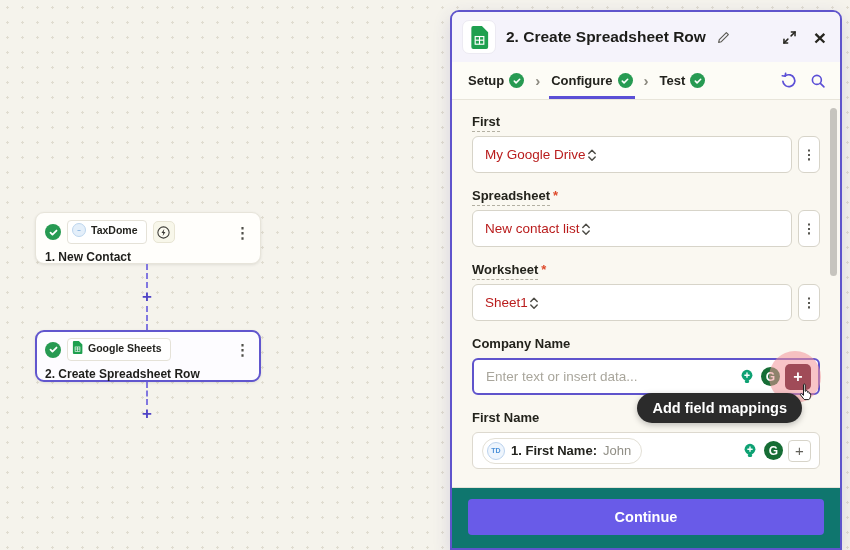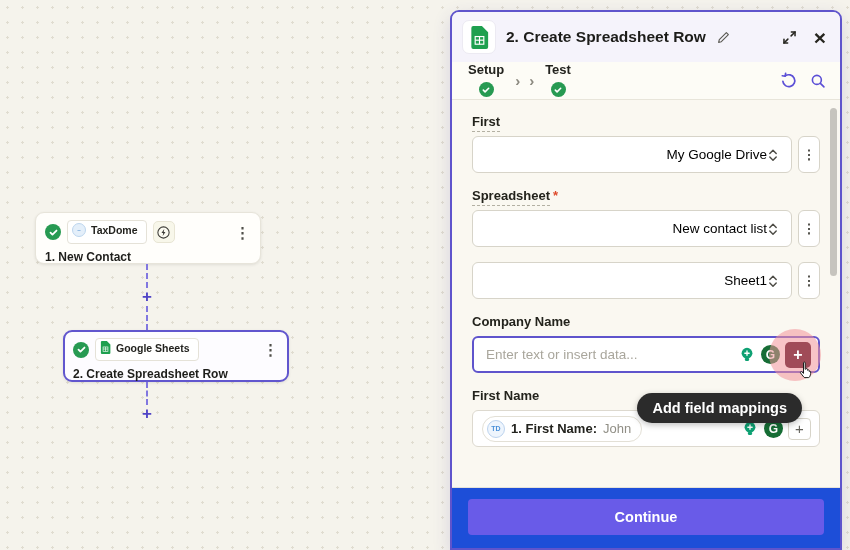--- a/index.html
+++ b/index.html
@@ -39,33 +39,33 @@
     box-shadow:0 6px 18px rgba(60,50,140,.16);
   }
   .panel-header { height:50px; background:#f5f3fb; border-radius:7px 7px 0 0; display:flex; align-items:center; gap:10px; padding:0 14px 0 10px; flex:0 0 auto; }
   .sheets-badge { width:34px; height:34px; background:#fff; border:1px solid #eceaf2; border-radius:7px; display:flex; align-items:center; justify-content:center; }
   .panel-title { font-size:15.5px; font-weight:bold; color:#1c1c19; }
   .pencil { display:flex; cursor:pointer; }
   .head-actions { margin-left:auto; display:flex; align-items:center; gap:16px; }
   .close-x { font-size:21px; font-weight:bold; color:#26251f; line-height:1; cursor:pointer; }
 
   .tabbar { height:38px; background:#fdfcf6; border-bottom:1px solid #e8e5da; display:flex; align-items:center; padding:0 14px; gap:9px; flex:0 0 auto; }
-  .tab { display:flex; align-items:center; gap:5px; font-size:13px; font-weight:bold; color:#23231e; height:100%; padding:0 2px; cursor:pointer;flex-direction:column; }
+  .tab { display:flex; align-items:center; gap:5px; font-size:13px; font-weight:bold; color:#23231e; height:100%; padding:0 2px; cursor:pointer; }
   .tab .check-circle { width:15px; height:15px; }
   .tab.active { border-bottom:3px solid #5b4fd6; padding-top:3px; }
   .tab-sep { color:#8b897f; font-size:15px; font-weight:bold; }
   .tab-actions { margin-left:auto; display:flex; align-items:center; gap:13px; }
 
   .panel-body { flex:1 1 auto; padding:14px 20px 0 20px; position:relative; overflow:visible; }
   .field { margin-bottom:15px; }
   .field-label { font-size:13px; font-weight:bold; color:#23231c; margin-bottom:7px; }
   .u-dot { border-bottom:1px dashed #b3b0a3; padding-bottom:2px; }
   .req { color:#de4a2b; margin-left:3px; font-weight:bold; }
   .select-row { display:flex; gap:6px; }
-  .select { flex:1; height:37px; background:#fff; border:1px solid #d7d4c9; border-radius:6px; display:flex; align-items:center; justify-content:flex-end; padding:0 12px; font-size:13.5px; color:#000000; cursor:pointer; }
+  .select { flex:1; height:37px; background:#fff; border:1px solid #d7d4c9; border-radius:6px; display:flex; align-items:center; justify-content:flex-start; padding:0 12px; font-size:13.5px; color:#b91c1c; cursor:pointer; }
   .menu-btn { width:22px; height:37px; background:#fff; border:1px solid #d7d4c9; border-radius:6px; display:flex; align-items:center; justify-content:center; color:#4c4b45; font-size:13px; font-weight:bold; cursor:pointer; }
 
   .map-input { position:relative; height:37px; background:#fff; border:2px solid #5f54cc; border-radius:6px; display:flex; align-items:center; padding:0 7px 0 12px; }
   .placeholder { flex:1; font-size:13.5px; color:#a9a69c; }
   .icon-group { display:flex; align-items:center; gap:5px; position:relative; }
   .gram-circle { width:19px; height:19px; border-radius:50%; background:#166d35; color:#fff; font-size:12px; font-weight:bold; display:flex; align-items:center; justify-content:center; }
   .halo { position:absolute; width:52px; height:52px; border-radius:50%; background:rgba(242,148,153,.55); right:-10px; top:50%; transform:translateY(-50%); z-index:1; pointer-events:none; }
   .plus-btn-hot { position:relative; z-index:2; width:26px; height:26px; border-radius:5px; background:#a04b58; color:#fff; font-size:16px; font-weight:bold; display:flex; align-items:center; justify-content:center; cursor:pointer; }
   .cursor-hand { position:absolute; right:-4px; bottom:-16px; z-index:3; }
 
@@ -73,21 +73,21 @@
   .token { display:inline-flex; align-items:center; gap:6px; border:1px solid #e3e0d6; border-radius:15px; padding:3px 10px 3px 4px; font-size:13px; background:#fff; }
   .token-badge { width:18px; height:18px; border-radius:50%; background:#eef5fd; border:1px solid #bcd3ee; color:#4a90d9; font-size:7px; font-weight:bold; display:flex; align-items:center; justify-content:center; }
   .token-label { font-weight:bold; color:#23231e; }
   .token-value { color:#908e85; }
   .plus-btn { width:23px; height:22px; border:1px solid #d7d4c9; border-radius:4px; color:#61605a; font-size:15px; display:flex; align-items:center; justify-content:center; background:#fff; cursor:pointer; }
 
   .tooltip { position:absolute; top:245px; right:38px; background:#2b2b2b; color:#fff; font-size:14.5px; font-weight:bold; padding:7px 15px; border-radius:17px; white-space:nowrap; box-shadow:0 2px 6px rgba(0,0,0,.25); z-index:4;margin-top:48px; }
 
   .scroll-thumb { position:absolute; right:3px; top:96px; width:7px; height:168px; border-radius:4px; background:#c6c4be; z-index:5; cursor:grab; }
 
-  .panel-footer { flex:0 0 auto; border-top:1px solid #e5e2d8; background:#1d4ed8; padding:11px 16px 13px; }
+  .panel-footer { flex:0 0 auto; border-top:1px solid #e5e2d8; background:#0f766e; padding:11px 16px 13px; }
   .continue-btn { width:100%; height:36px; background:#695be8; border:none; border-radius:4px; color:#fff; font-family:"Liberation Sans",sans-serif; font-size:14.5px; font-weight:bold; cursor:pointer; }
 </style>
 </head>
 <body>
 
 <div class="canvas">
 
   <div class="node" style="top:212px;">
     <div class="node-top">
       <span class="check-circle">
@@ -107,21 +107,21 @@
       </span>
       <span class="kebab">⋮</span>
     </div>
     <div class="node-title">1. New Contact</div>
   </div>
 
   <div class="conn" style="top:264px; height:24px;"></div>
   <div class="conn-plus" style="top:290px;">+</div>
   <div class="conn" style="top:306px; height:24px;"></div>
 
-  <div class="node selected" style="top:330px;margin-left:28px;">
+  <div class="node selected" style="top:330px;">
     <div class="node-top">
       <span class="check-circle">
         <svg width="9" height="9" viewBox="0 0 12 12">
             <path d="M2 6.2l2.6 2.6L10 3.4" stroke="#fff" stroke-width="2.4" fill="none" stroke-linecap="round" stroke-linejoin="round"></path>
           </svg>
       </span>
       <span class="app-pill">
         <svg width="11" height="13" viewBox="0 0 18 24">
             <path d="M2.5 0h9L18 6.5V22a2 2 0 0 1-2 2H2.5a2 2 0 0 1-2-2V2a2 2 0 0 1 2-2z" fill="#1ea04f"></path>
             <rect x="4.5" y="11" width="9" height="8" fill="none" stroke="#fff" stroke-width="1.2"></rect>
@@ -174,20 +174,28 @@
   <div class="tabbar">
     <span class="tab">
       <span>Setup</span>
       <span class="check-circle">
           <svg width="8" height="8" viewBox="0 0 12 12">
             <path d="M2 6.2l2.6 2.6L10 3.4" stroke="#fff" stroke-width="2.4" fill="none" stroke-linecap="round" stroke-linejoin="round"></path>
           </svg>
         </span>
     </span>
     <span class="tab-sep">›</span>
+    <span class="tab active">
+      <span>Configure</span>
+      <span class="check-circle">
+          <svg width="8" height="8" viewBox="0 0 12 12">
+            <path d="M2 6.2l2.6 2.6L10 3.4" stroke="#fff" stroke-width="2.4" fill="none" stroke-linecap="round" stroke-linejoin="round"></path>
+          </svg>
+        </span>
+    </span>
     <span class="tab-sep">›</span>
     <span class="tab">
       <span>Test</span>
       <span class="check-circle">
           <svg width="8" height="8" viewBox="0 0 12 12">
             <path d="M2 6.2l2.6 2.6L10 3.4" stroke="#fff" stroke-width="2.4" fill="none" stroke-linecap="round" stroke-linejoin="round"></path>
           </svg>
         </span>
     </span>
     <span class="tab-actions">
@@ -232,20 +240,23 @@
           <svg width="12" height="16" viewBox="0 0 14 20" fill="none" stroke="#4c4b45" stroke-width="1.8" stroke-linecap="round" stroke-linejoin="round">
               <path d="M3 8l4-4 4 4"></path>
               <path d="M3 12.5l4 4 4-4"></path>
             </svg>
         </div>
         <div class="menu-btn">⋮</div>
       </div>
     </div>
 
     <div class="field">
+      <div class="field-label">
+        <span class="u-dot">Worksheet</span><span class="req">*</span>
+      </div>
       <div class="select-row">
         <div class="select">
           <span>Sheet1</span>
           <svg width="12" height="16" viewBox="0 0 14 20" fill="none" stroke="#4c4b45" stroke-width="1.8" stroke-linecap="round" stroke-linejoin="round">
               <path d="M3 8l4-4 4 4"></path>
               <path d="M3 12.5l4 4 4-4"></path>
             </svg>
         </div>
         <div class="menu-btn">⋮</div>
       </div>

